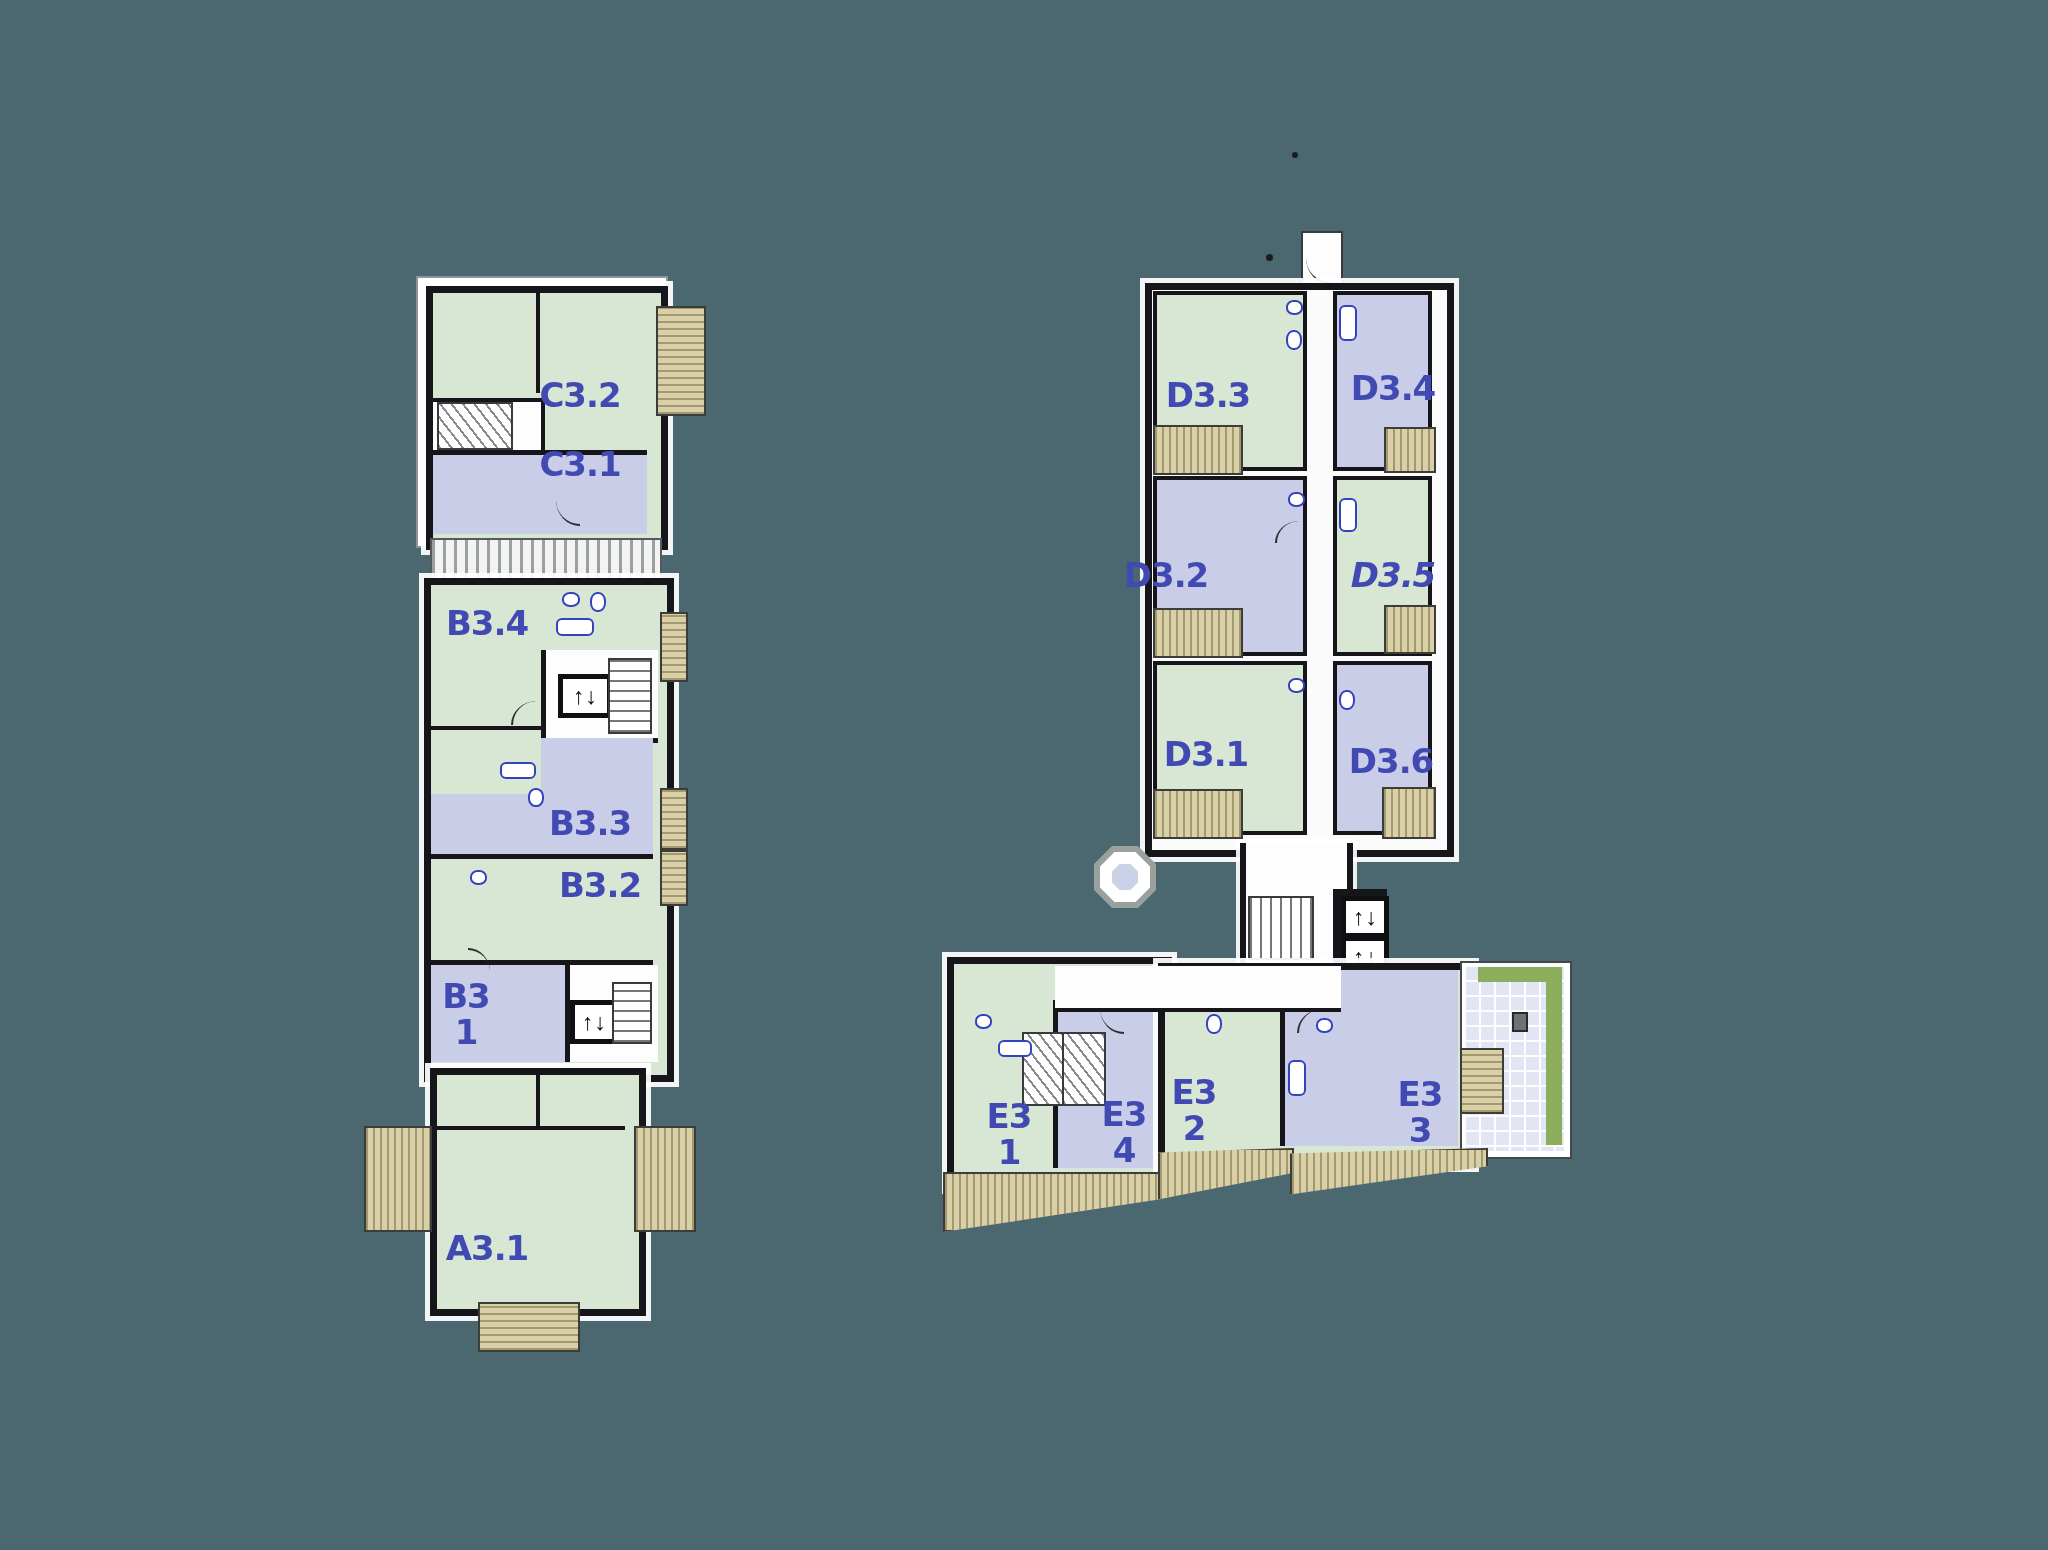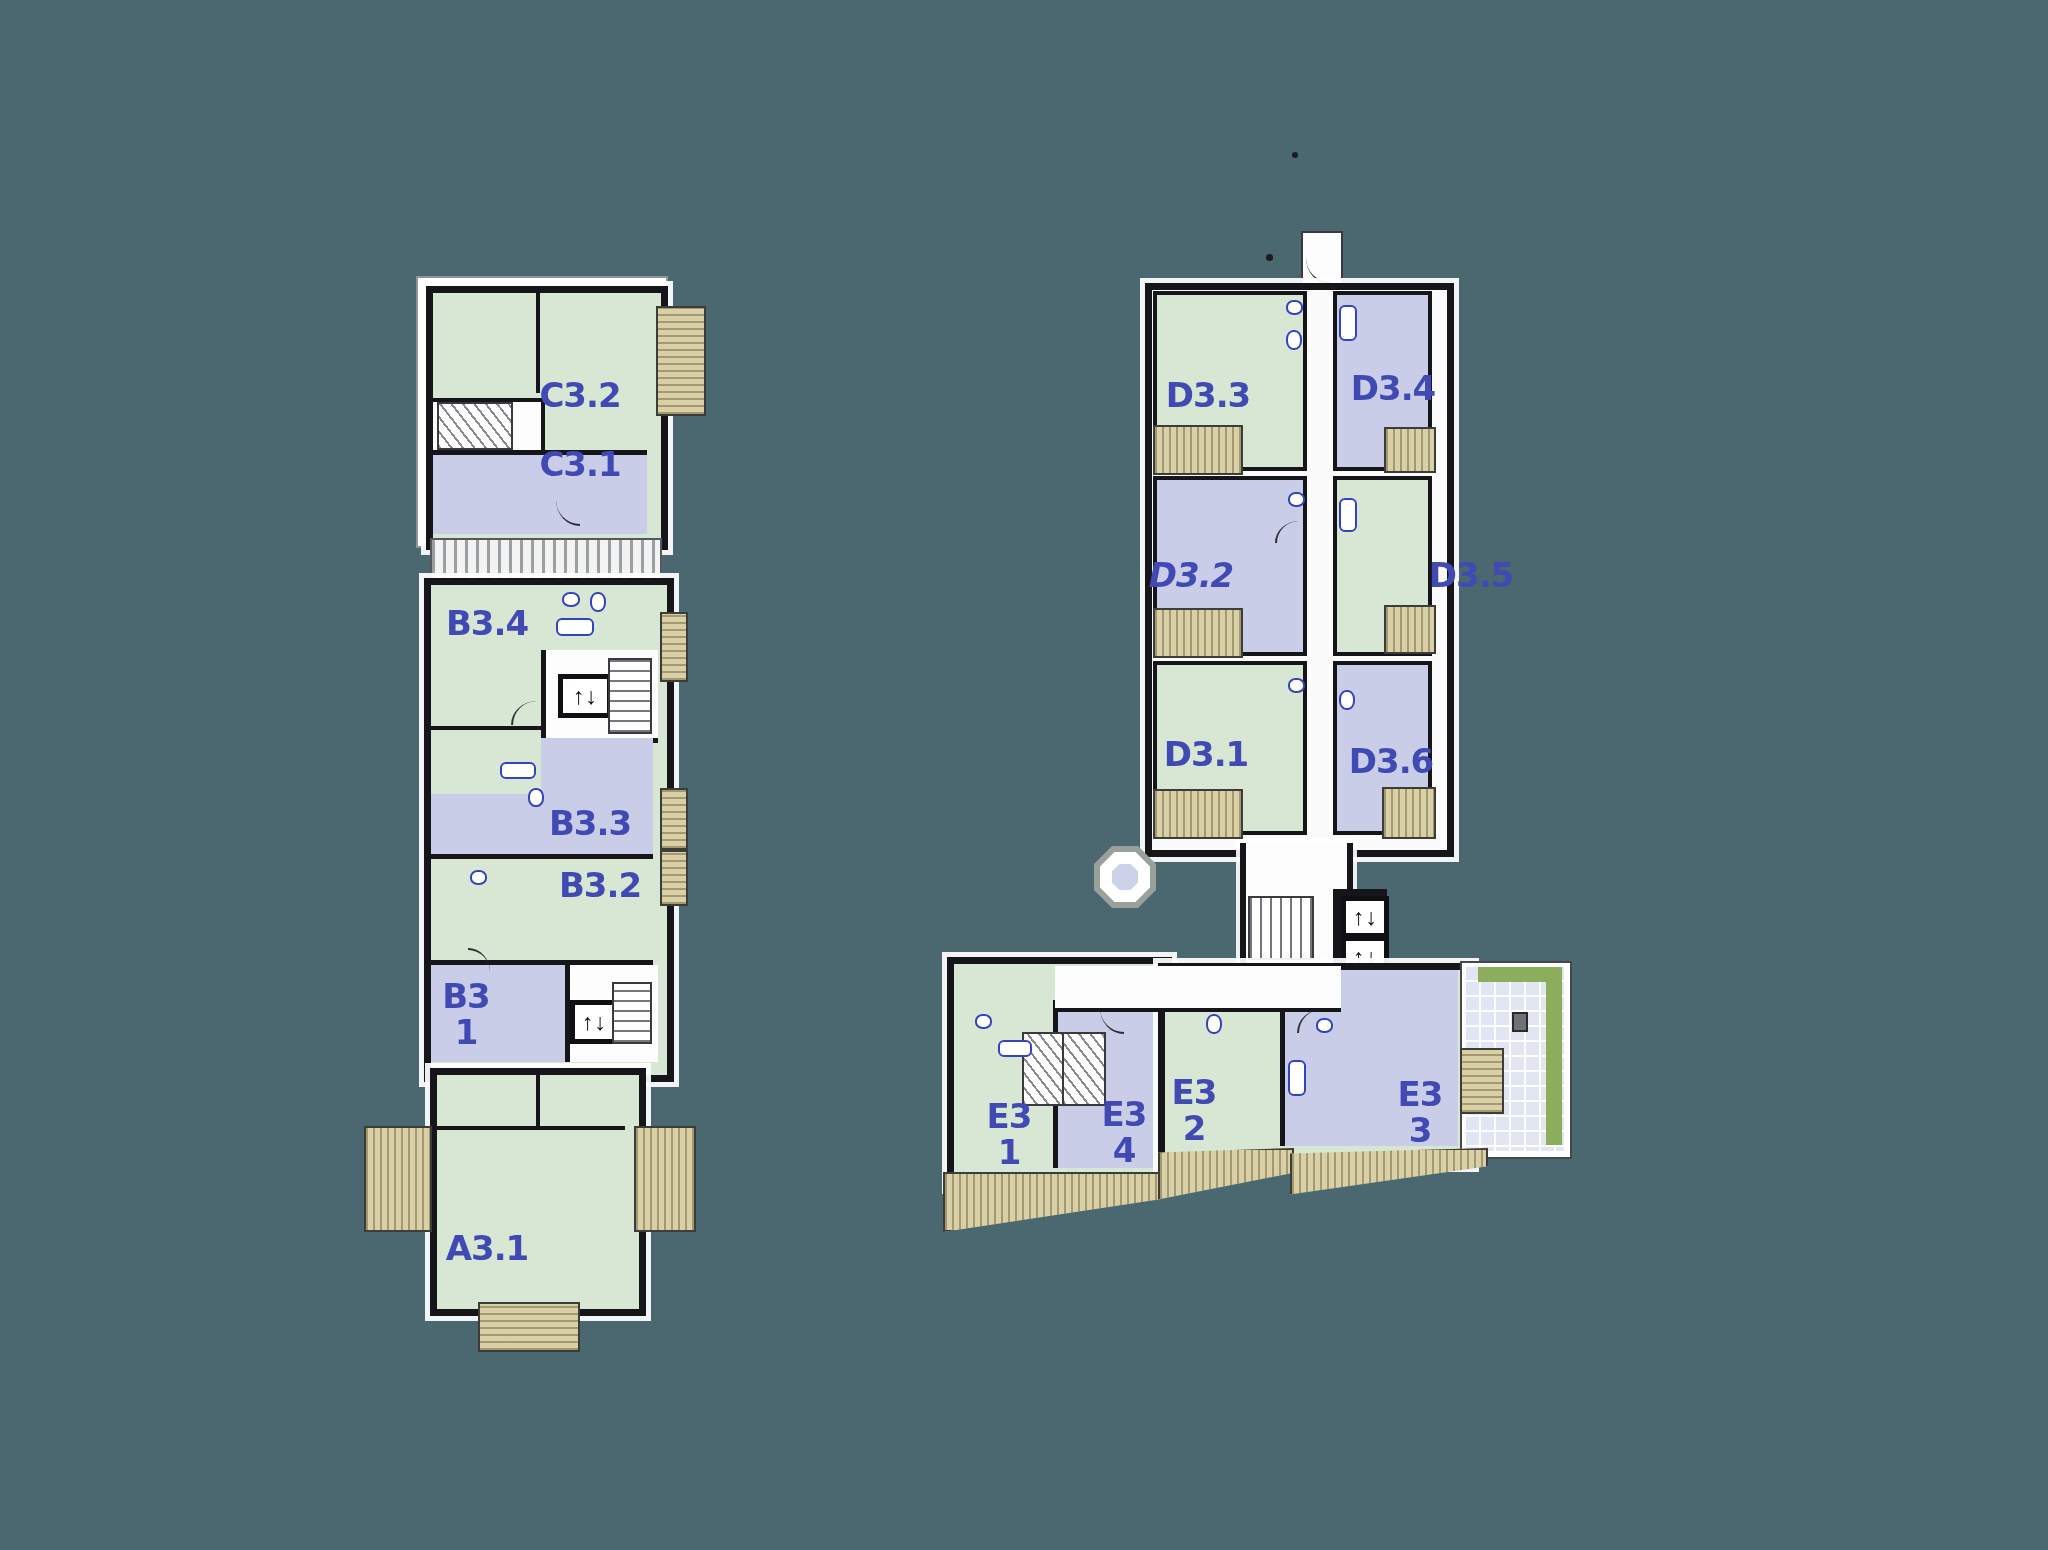--- a/index.html
+++ b/index.html
@@ -130,22 +130,22 @@
 
     <div class="abs balc" style="left:1153px;top:425px;width:86px;height:46px;"></div>
     <div class="abs balc" style="left:1153px;top:608px;width:86px;height:46px;"></div>
     <div class="abs balc" style="left:1153px;top:789px;width:86px;height:46px;"></div>
     <div class="abs balc" style="left:1384px;top:427px;width:48px;height:42px;"></div>
     <div class="abs balc" style="left:1384px;top:605px;width:48px;height:45px;"></div>
     <div class="abs balc" style="left:1382px;top:787px;width:50px;height:48px;"></div>
 
     <div class="abs label" style="left:1153px;top:377px;width:110px;height:40px;">D3.3</div>
     <div class="abs label" style="left:1338px;top:370px;width:110px;height:40px;">D3.4</div>
-    <div class="abs label" style="left:1136px;top:557px;width:110px;height:40px;font-style:italic;">D3.2</div>
-    <div class="abs label" style="left:1416px;top:557px;width:110px;height:40px;">D3.5</div>
+    <div class="abs label" style="left:1111px;top:557px;width:110px;height:40px;">D3.2</div>
+    <div class="abs label" style="left:1338px;top:557px;width:110px;height:40px;font-style:italic;">D3.5</div>
     <div class="abs label" style="left:1151px;top:736px;width:110px;height:40px;">D3.1</div>
     <div class="abs label" style="left:1336px;top:743px;width:110px;height:40px;">D3.6</div>
 
     <div class="abs fixe" style="left:1286px;top:300px;width:13px;height:11px;"></div>
     <div class="abs fixe" style="left:1286px;top:330px;width:12px;height:16px;"></div>
     <div class="abs fixr" style="left:1339px;top:305px;width:14px;height:32px;"></div>
     <div class="abs fixe" style="left:1288px;top:492px;width:13px;height:11px;"></div>
     <div class="abs fixr" style="left:1339px;top:498px;width:14px;height:30px;"></div>
     <div class="abs fixe" style="left:1288px;top:678px;width:13px;height:11px;"></div>
     <div class="abs fixe" style="left:1339px;top:690px;width:12px;height:16px;"></div>

